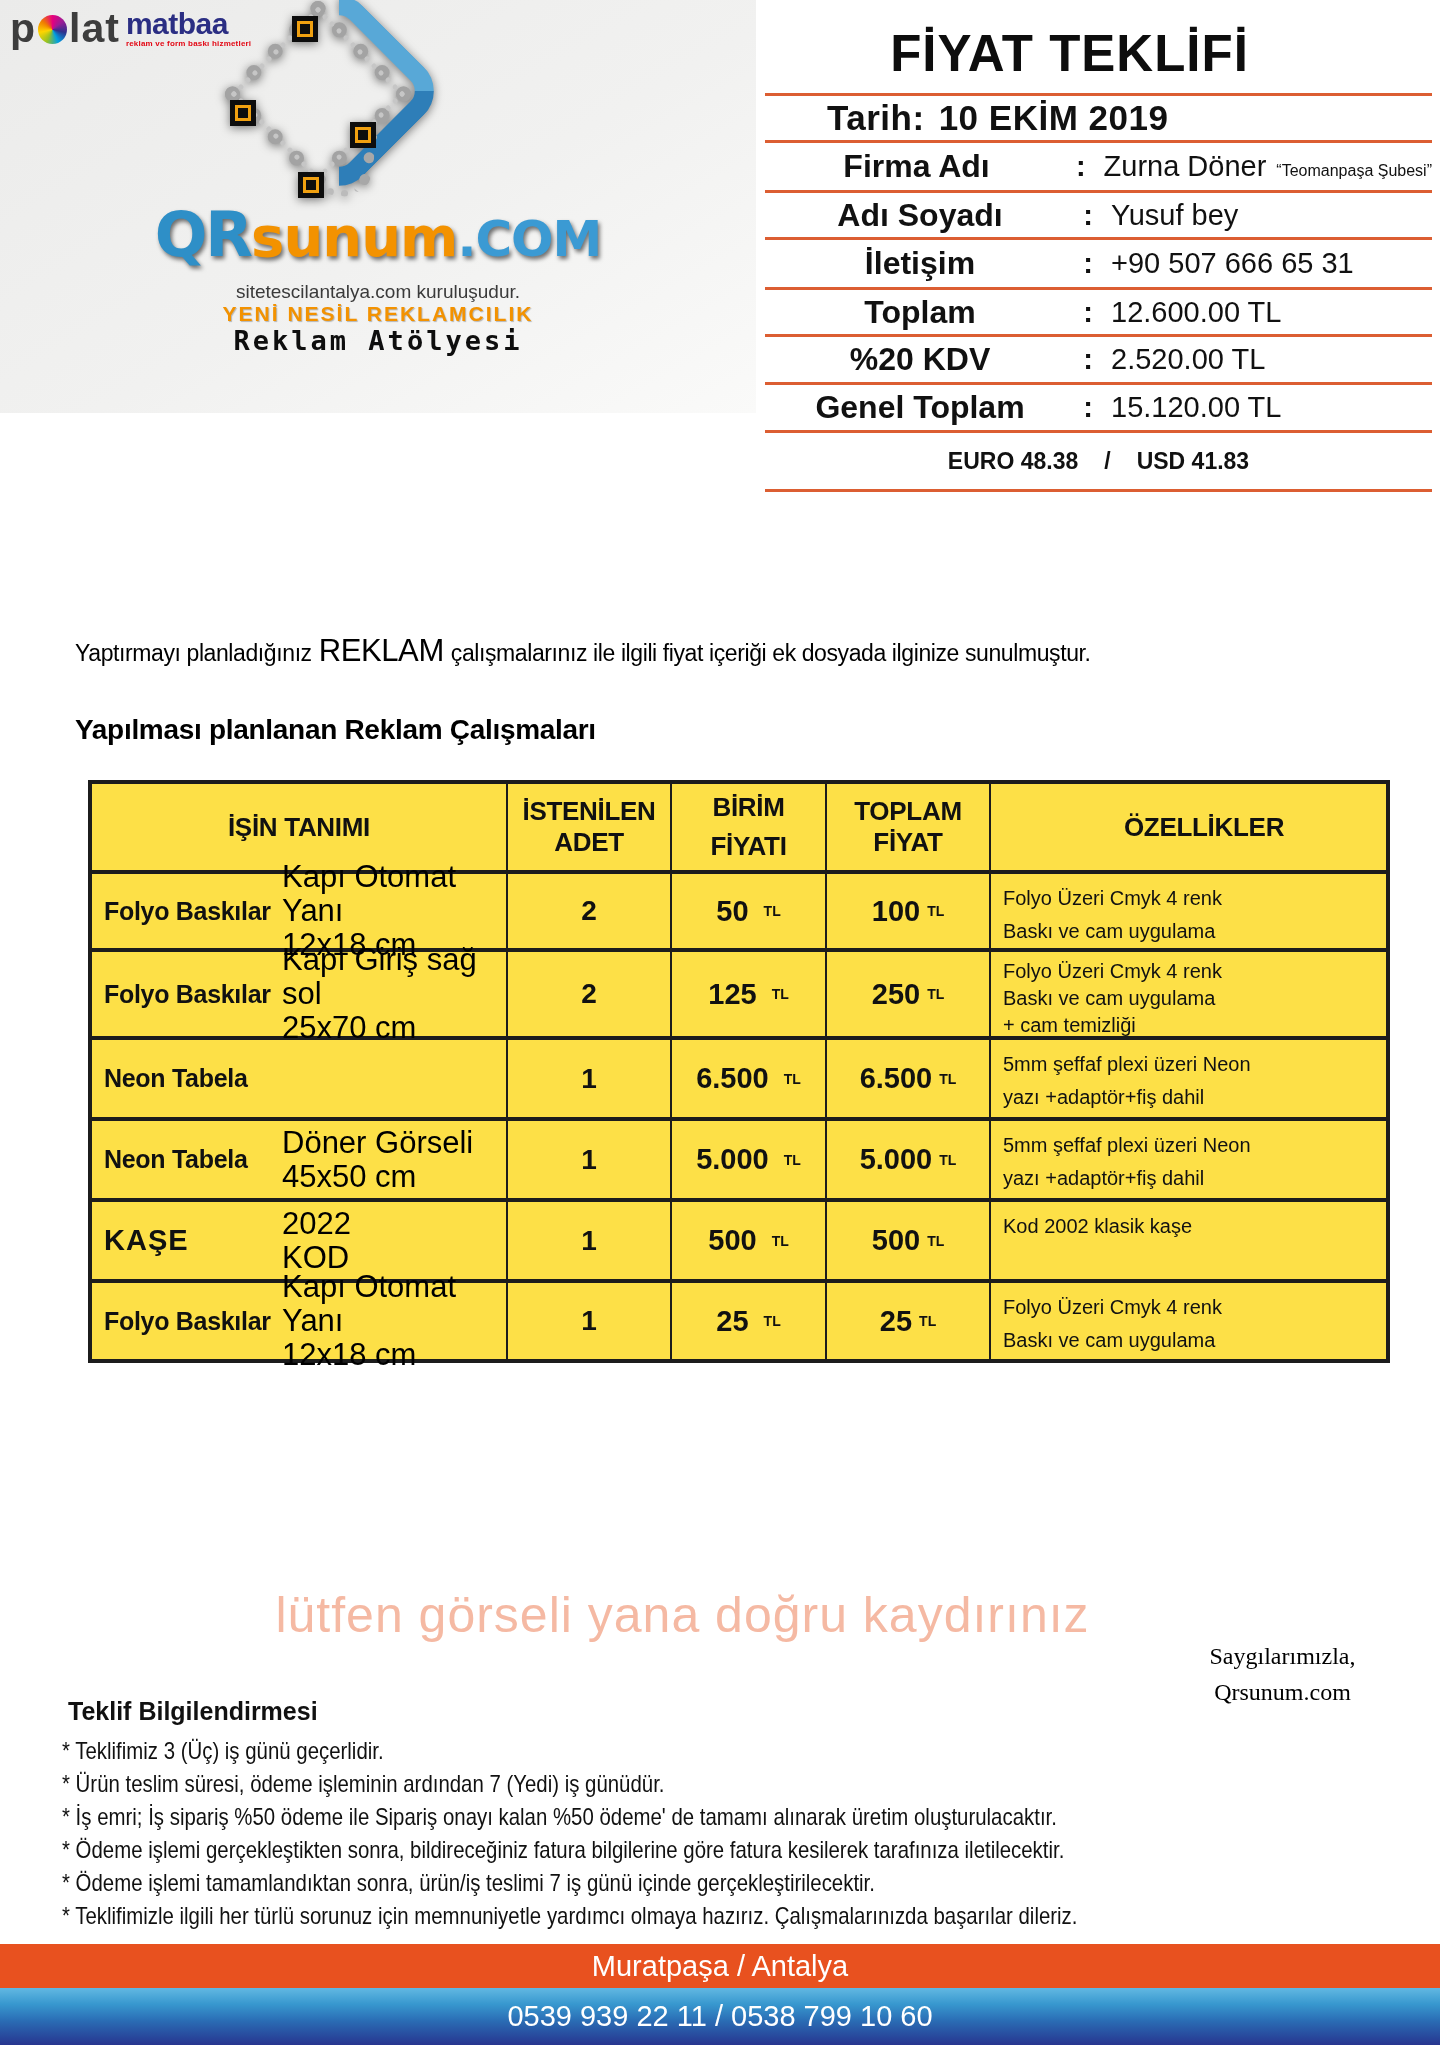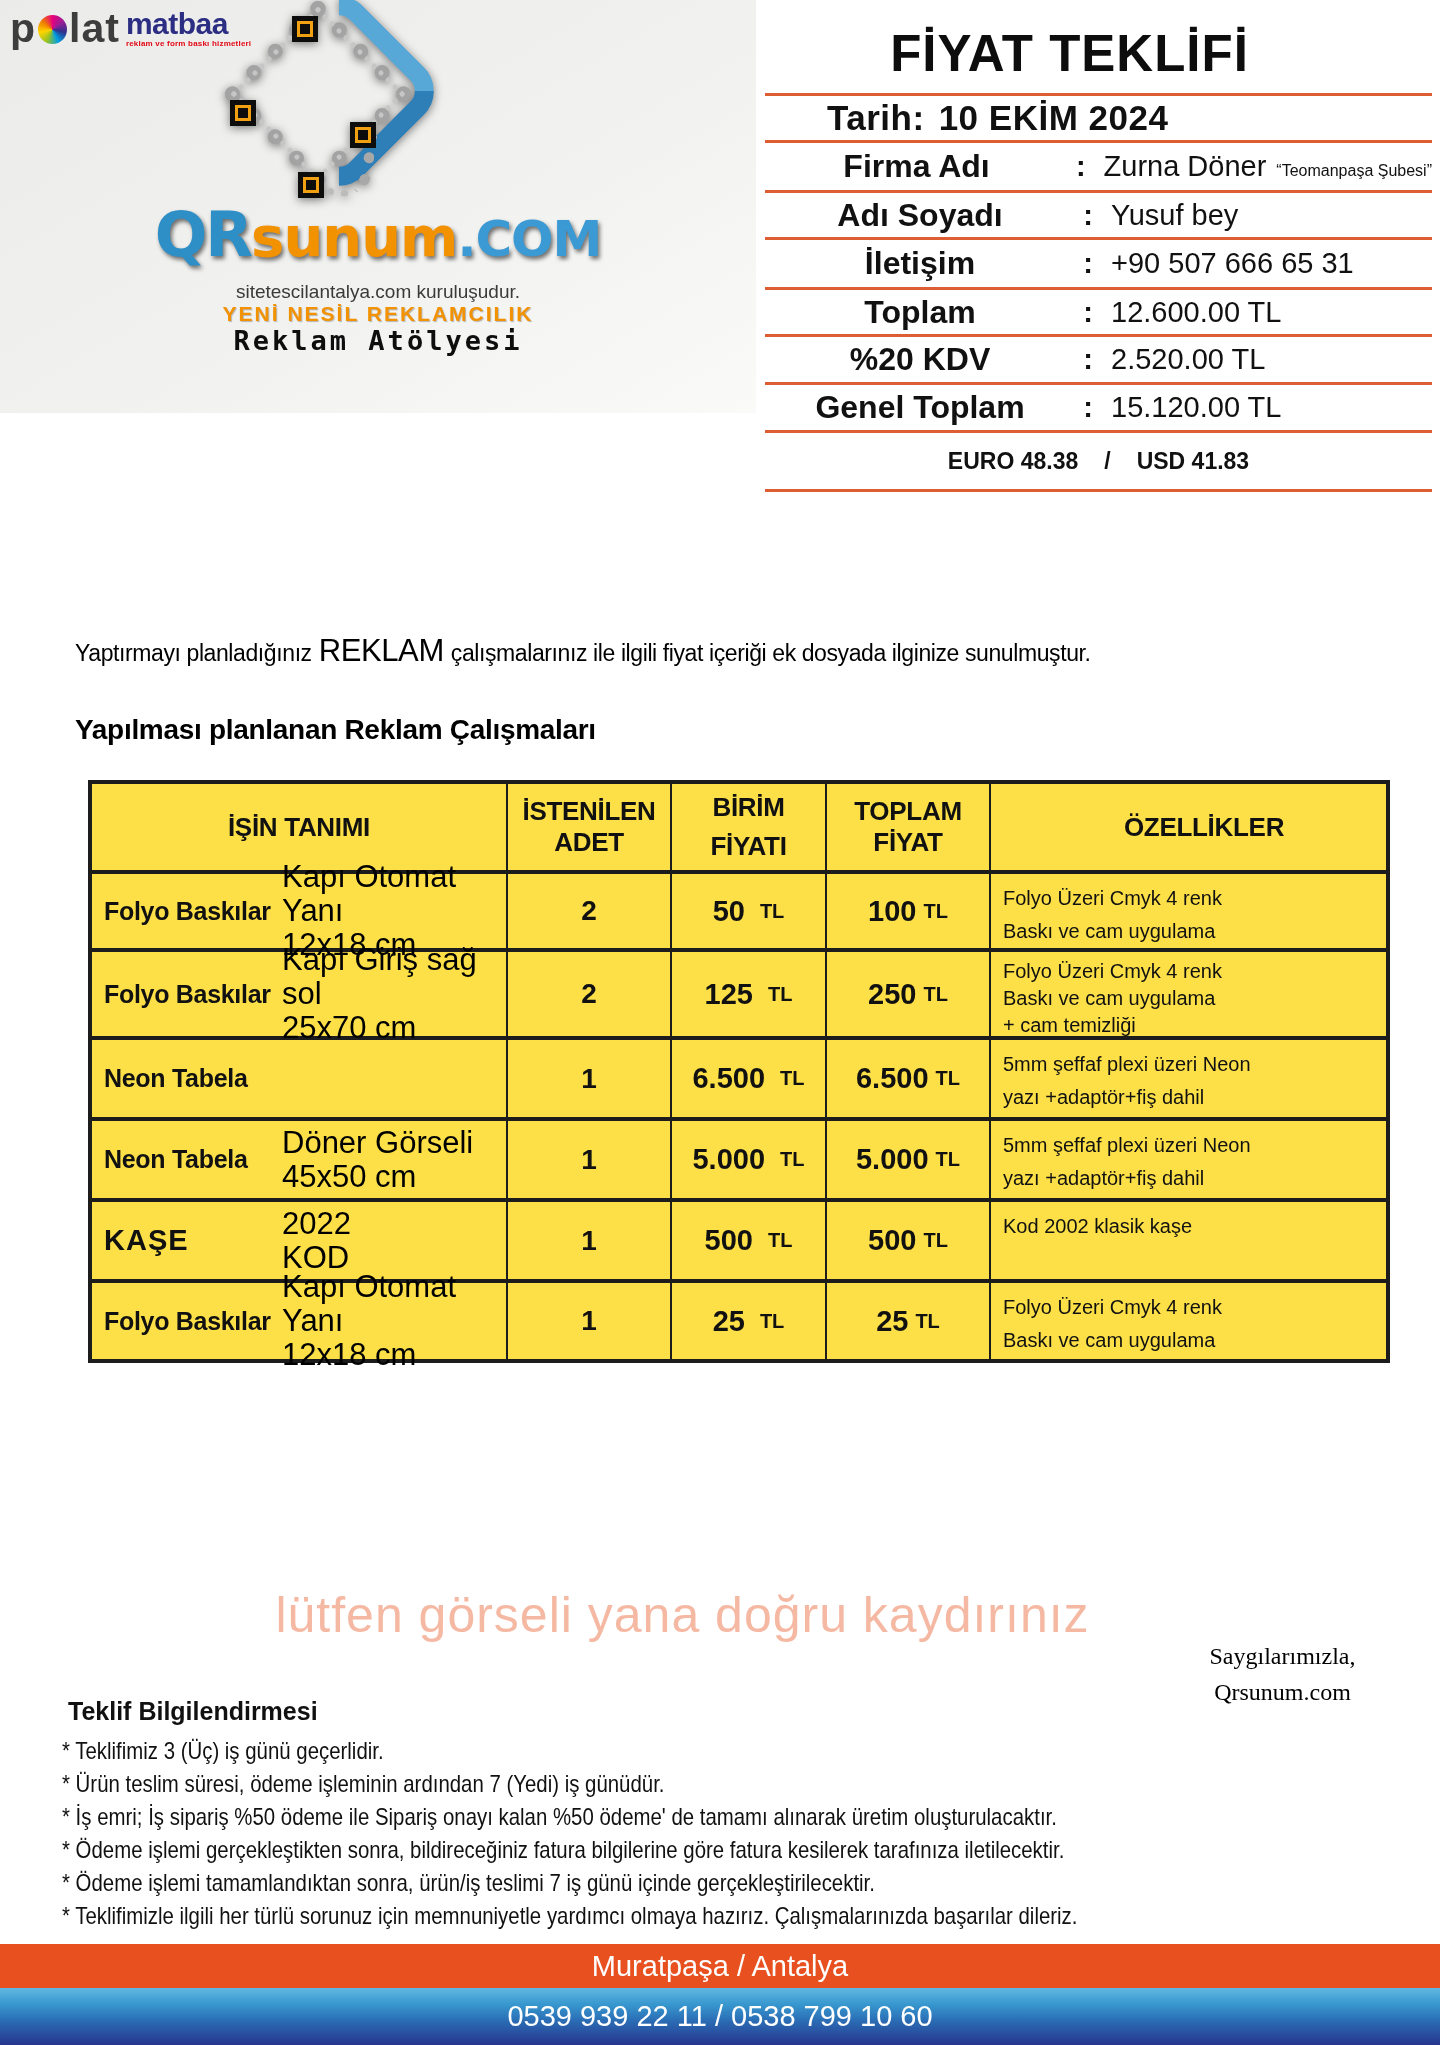--- a/index.html
+++ b/index.html
@@ -85,21 +85,21 @@
   .cell:last-child{border-right:none;}
   .c1{width:416px;} .c2{width:164px;} .c3{width:155px;gap:8px;} .c4{width:164px;} .c5{flex:1;padding-left:31px;}
   .thead{height:90px;}
   .th{flex-direction:column;text-align:center;font-weight:bold;font-size:26px;line-height:31px;letter-spacing:-0.3px;}
   .c1.cellrow{justify-content:flex-start;}
   .cat{width:178px;padding-left:12px;font-weight:bold;font-size:25px;letter-spacing:-0.3px;white-space:nowrap;}
   .cat-big{font-size:29px;letter-spacing:1px;}
   .desc{flex:1;font-size:31px;line-height:34px;color:#000;}
   .qty{font-size:28px;font-weight:bold;}
   .price .num{font-size:29px;font-weight:bold;}
-  .price .cur{font-size:20px;font-weight:bold;margin-left:7px;}
+  .price .cur{font-size:14px;font-weight:bold;margin-left:7px;}
   .feats{flex-direction:column;align-items:flex-start;justify-content:flex-start;
          padding:8px 8px 0 12px;font-size:20px;line-height:33px;text-align:left;}
   .feats-tight{line-height:27px;padding-top:6px;}
 
   
   .scroll-hint{position:absolute;left:200px;top:1586px;width:965px;text-align:center;
                font-size:50px;color:#f5b9a3;letter-spacing:1px;white-space:nowrap;}
   .signature{position:absolute;left:1160px;top:1638px;width:245px;text-align:center;
              font-family:"Liberation Serif",serif;font-size:24px;line-height:36px;color:#000;}
   .notes{position:absolute;left:62px;top:1697px;width:1375px;}
@@ -142,21 +142,21 @@
     <div class="sub2">YENİ NESİL REKLAMCILIK</div>
     <div class="sub3">Reklam Atölyesi</div>
   </div>
 
 
   <div class="quote-title">FİYAT TEKLİFİ</div>
   <div class="hline"></div>
 
   <div class="hrow r-date">
     <span class="date-lbl">Tarih:</span>
-    <span class="date-val">10 EKİM 2024</span>
+    <span class="date-val">10 EKİM 2019</span>
   </div>
 
   <div class="hrow f0">
     <span class="lbl">Firma Adı</span>
     <span class="colon">:</span>
     <span class="val">
         <span>Zurna Döner</span>
         <span class="val-note">“Teomanpaşa Şubesi”</span>
       </span>
   </div>

